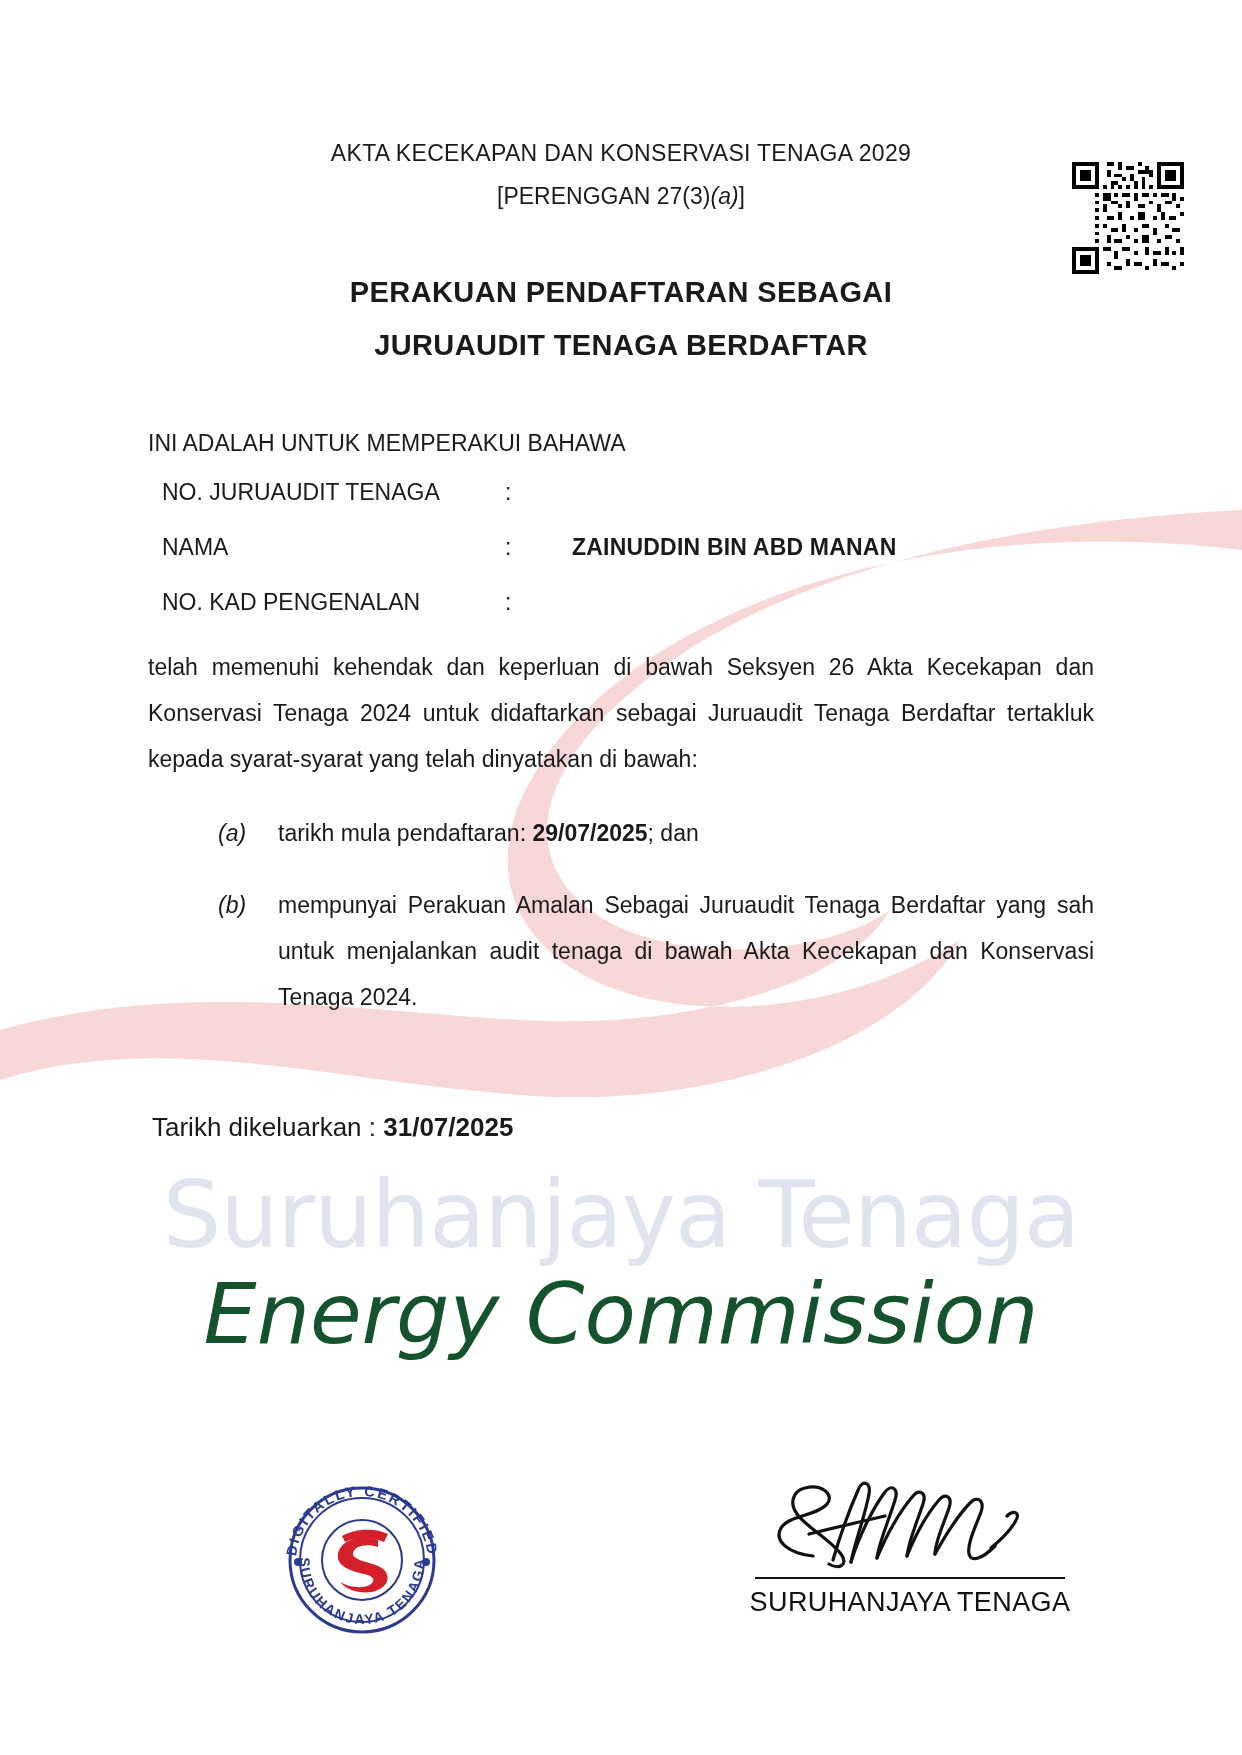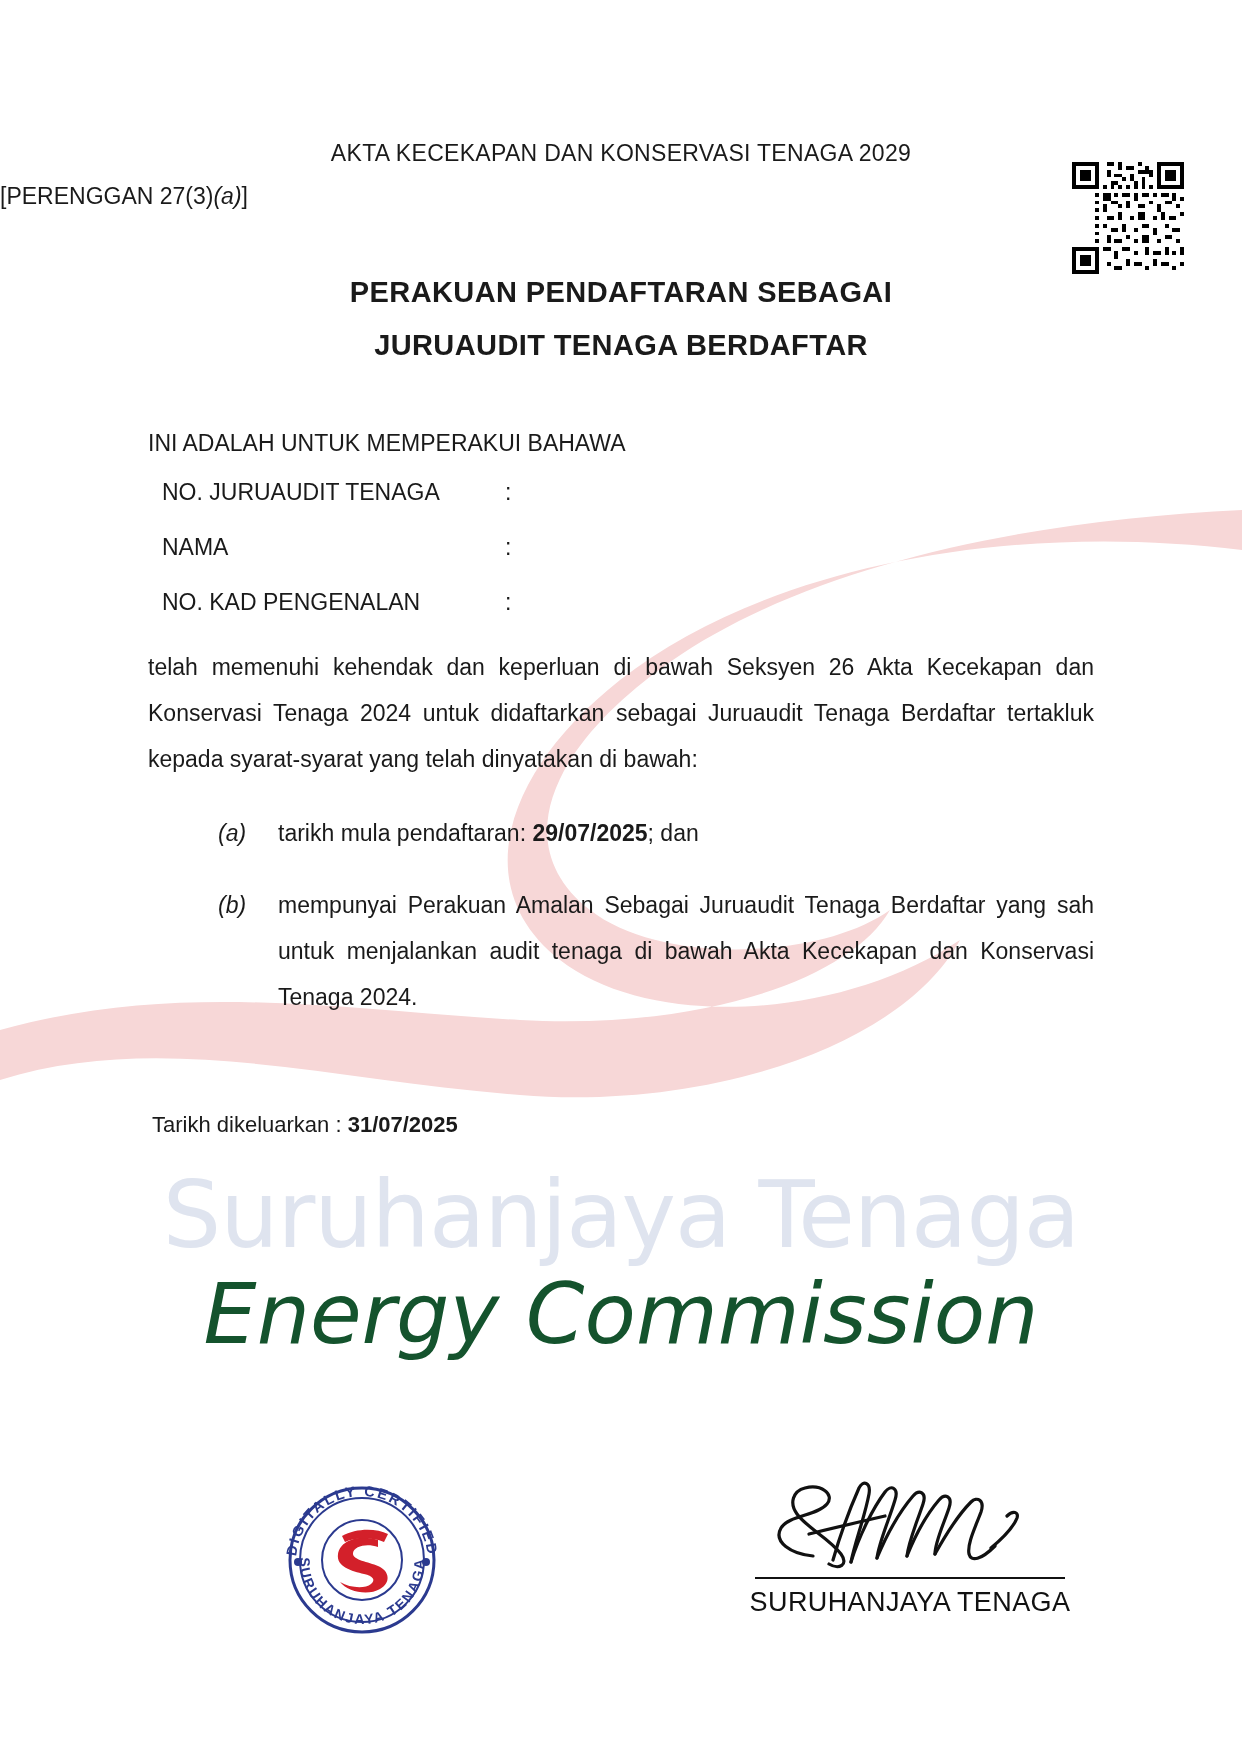--- a/index.html
+++ b/index.html
@@ -77,20 +77,21 @@
     z-index: 2;
   }
 
   .act-line {
     text-align: center;
     font-size: 23px;
     letter-spacing: .3px;
     margin-top: 140px;
   }
   .para-line {
+    text-align: center;
     font-size: 23px;
     margin-top: 16px;
   }
   .para-line i { font-style: italic; }
 
   .title1, .title2 {
     text-align: center;
     font-weight: bold;
     font-size: 29px;
     letter-spacing: .4px;
@@ -154,21 +155,21 @@
   }
   .list-body {
     flex: 1 1 auto;
     text-align: justify;
   }
   .list-body b { font-weight: bold; }
 
   .issued {
     margin-top: 92px;
     padding-left: 152px;
-    font-size: 22px;
+    font-size: 26px;
   }
   .issued b { font-weight: bold; }
 
   
   .seal {
     position: absolute;
     left: 272px;
     top: 1330px;
     width: 180px;
     height: 180px;
@@ -343,20 +344,21 @@
 
     <div class="fields">
       <div class="field-row">
         <div class="field-label">NO. JURUAUDIT TENAGA</div>
         <div class="field-colon">:</div>
         <div class="field-value"></div>
       </div>
       <div class="field-row">
         <div class="field-label">NAMA</div>
         <div class="field-colon">:</div>
+        <div class="field-value">ZAINUDDIN BIN ABD MANAN</div>
       </div>
       <div class="field-row">
         <div class="field-label">NO. KAD PENGENALAN</div>
         <div class="field-colon">:</div>
         <div class="field-value"></div>
       </div>
     </div>
 
     <div class="body-text">telah memenuhi kehendak dan keperluan di bawah Seksyen 26 Akta Kecekapan dan Konservasi Tenaga 2024 untuk didaftarkan sebagai Juruaudit Tenaga Berdaftar tertakluk kepada syarat-syarat yang telah dinyatakan di bawah:</div>
 

